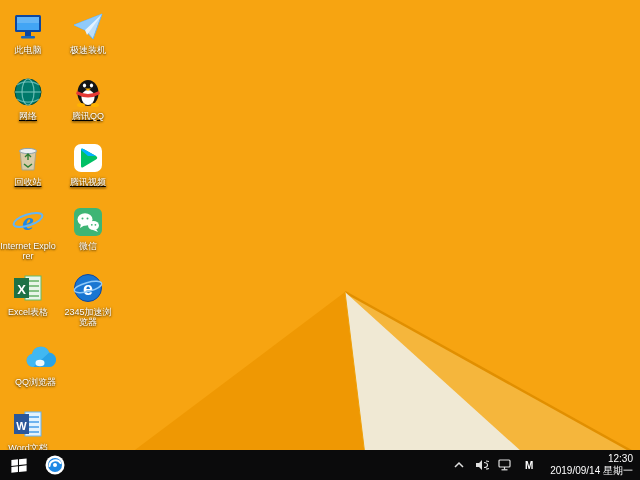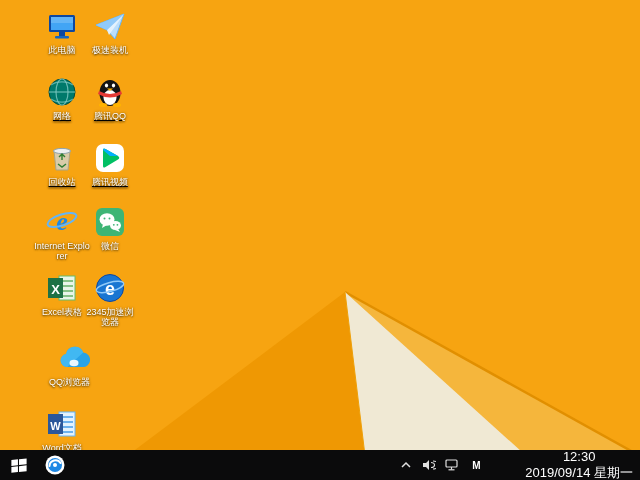--- a/index.html
+++ b/index.html
@@ -6,47 +6,46 @@
   body{
     width:640px;height:480px;overflow:hidden;position:relative;
     font-family:"Liberation Sans","DejaVu Sans",sans-serif;
     background:#f7a411;
   }
   .wallpaper{position:absolute;inset:0;z-index:0;}
   .desktop{position:absolute;inset:0 0 30px 0;z-index:1;}
   .dicon{
     position:absolute;width:56px;display:flex;flex-direction:column;align-items:center;
     cursor:default;
-    padding-left:34px;
   }
   .dicon .glyph{width:32px;height:32px;display:block;}
   .dicon .lbl{
     margin-top:3px;font-size:9px;line-height:1.15;color:#fff;text-align:center;
     text-shadow:0 1px 2px rgba(0,0,0,.65), 0 0 3px rgba(0,0,0,.4);
     max-width:56px;word-break:break-all;
   }
   
-  .c1{left:0;} .c2{left:48px;}
+  .c1{left:0;} .c2{left:60px;}
   .r1{top:10px;}.r2{top:76px;text-decoration:underline;}.r3{top:142px;text-decoration:underline;}.r4{top:206px;}.r5{top:272px;}.r6{top:342px;align-items:flex-end;}.r7{top:408px;}
 
   .taskbar{
     position:absolute;left:0;right:0;bottom:0;height:30px;background:#0b0b0c;
     display:flex;align-items:center;z-index:2;
   }
   .startbtn{width:38px;height:30px;display:flex;align-items:center;justify-content:center;}
   .pinned{width:34px;height:30px;display:flex;align-items:center;justify-content:center;}
   .tray{margin-left:auto;display:flex;align-items:center;gap:9px;padding-right:7px;height:100%;}
   .trayicon{display:flex;align-items:center;justify-content:center;width:14px;height:14px;}
   .ime{
     color:#fff;font-size:10px;font-weight:bold;width:16px;height:16px;
     display:flex;align-items:center;justify-content:center;
   }
   .clock{
-    color:#fff;font-size:13px;line-height:1.25;text-align:center;padding-left:4px;
-    display:flex;flex-direction:column;justify-content:center;margin-left:28px;
+    color:#fff;font-size:10px;line-height:1.25;text-align:right;padding-left:4px;
+    display:flex;flex-direction:column;justify-content:center;
   }
 </style>
 </head>
 <body>
 
 <svg class="wallpaper" viewBox="0 0 640 480" preserveAspectRatio="none">
   <rect width="640" height="480" fill="#f7a411"></rect>
   <polygon points="345,292 95,480 368,480" fill="#ef9803"></polygon>
   <polygon points="345,292 553,480 640,480 640,456" fill="#f5b63c"></polygon>
   <line x1="345" y1="292" x2="640" y2="456" stroke="#e18f00" stroke-width="2.5"></line>

